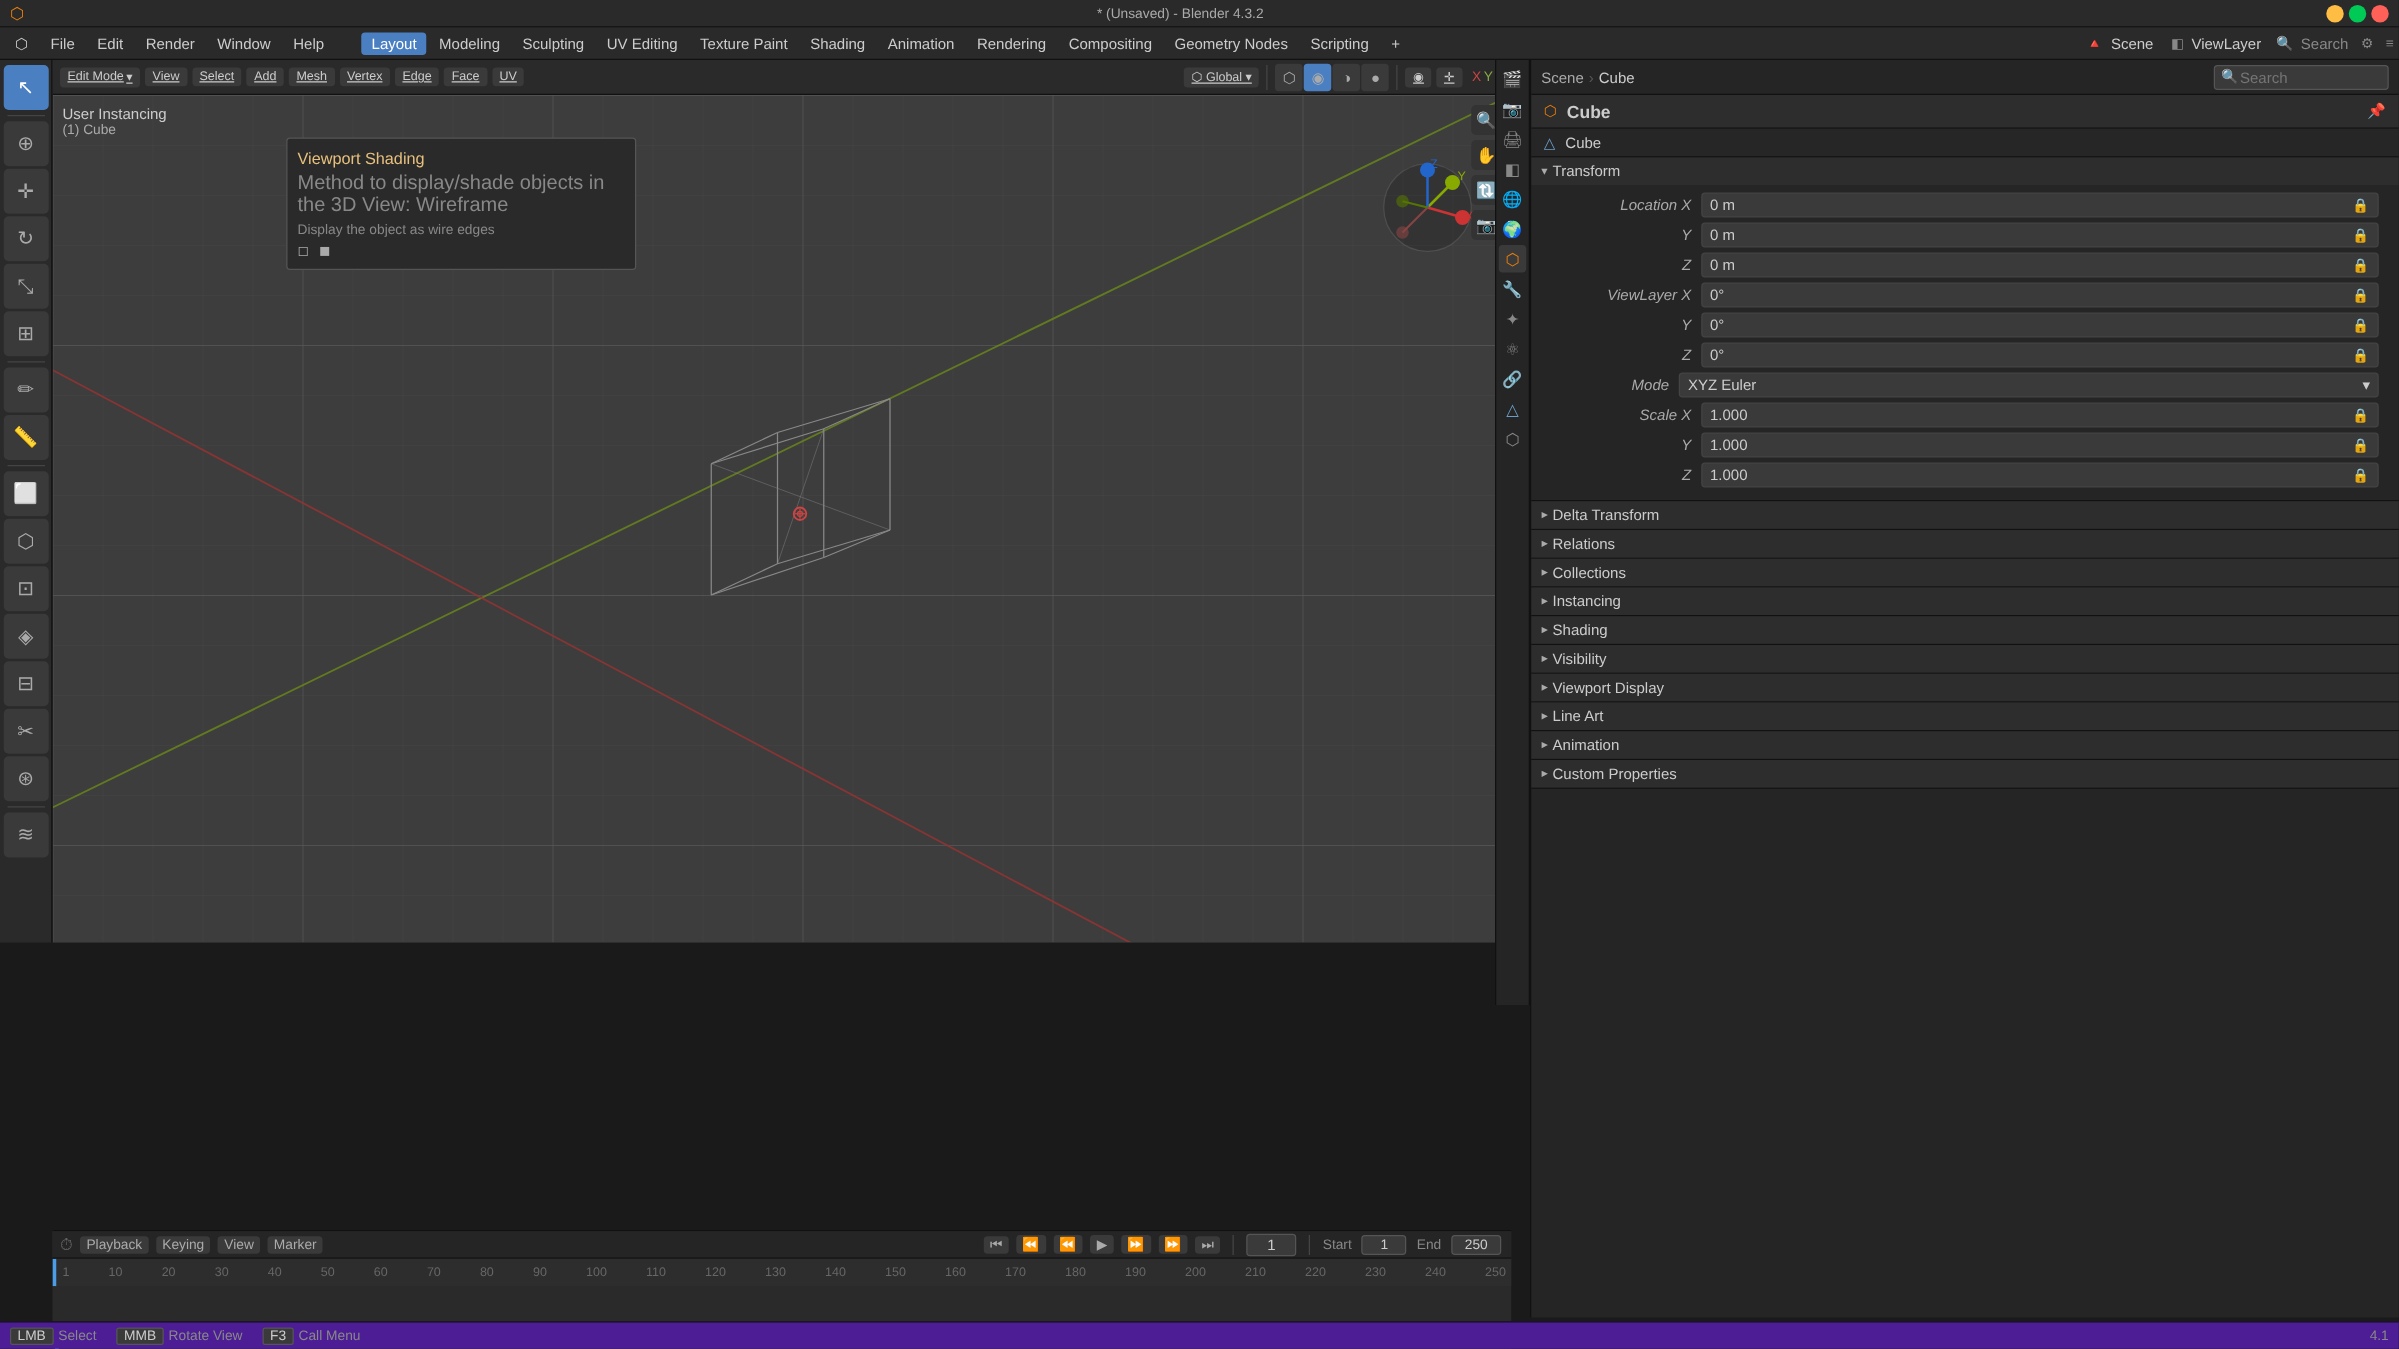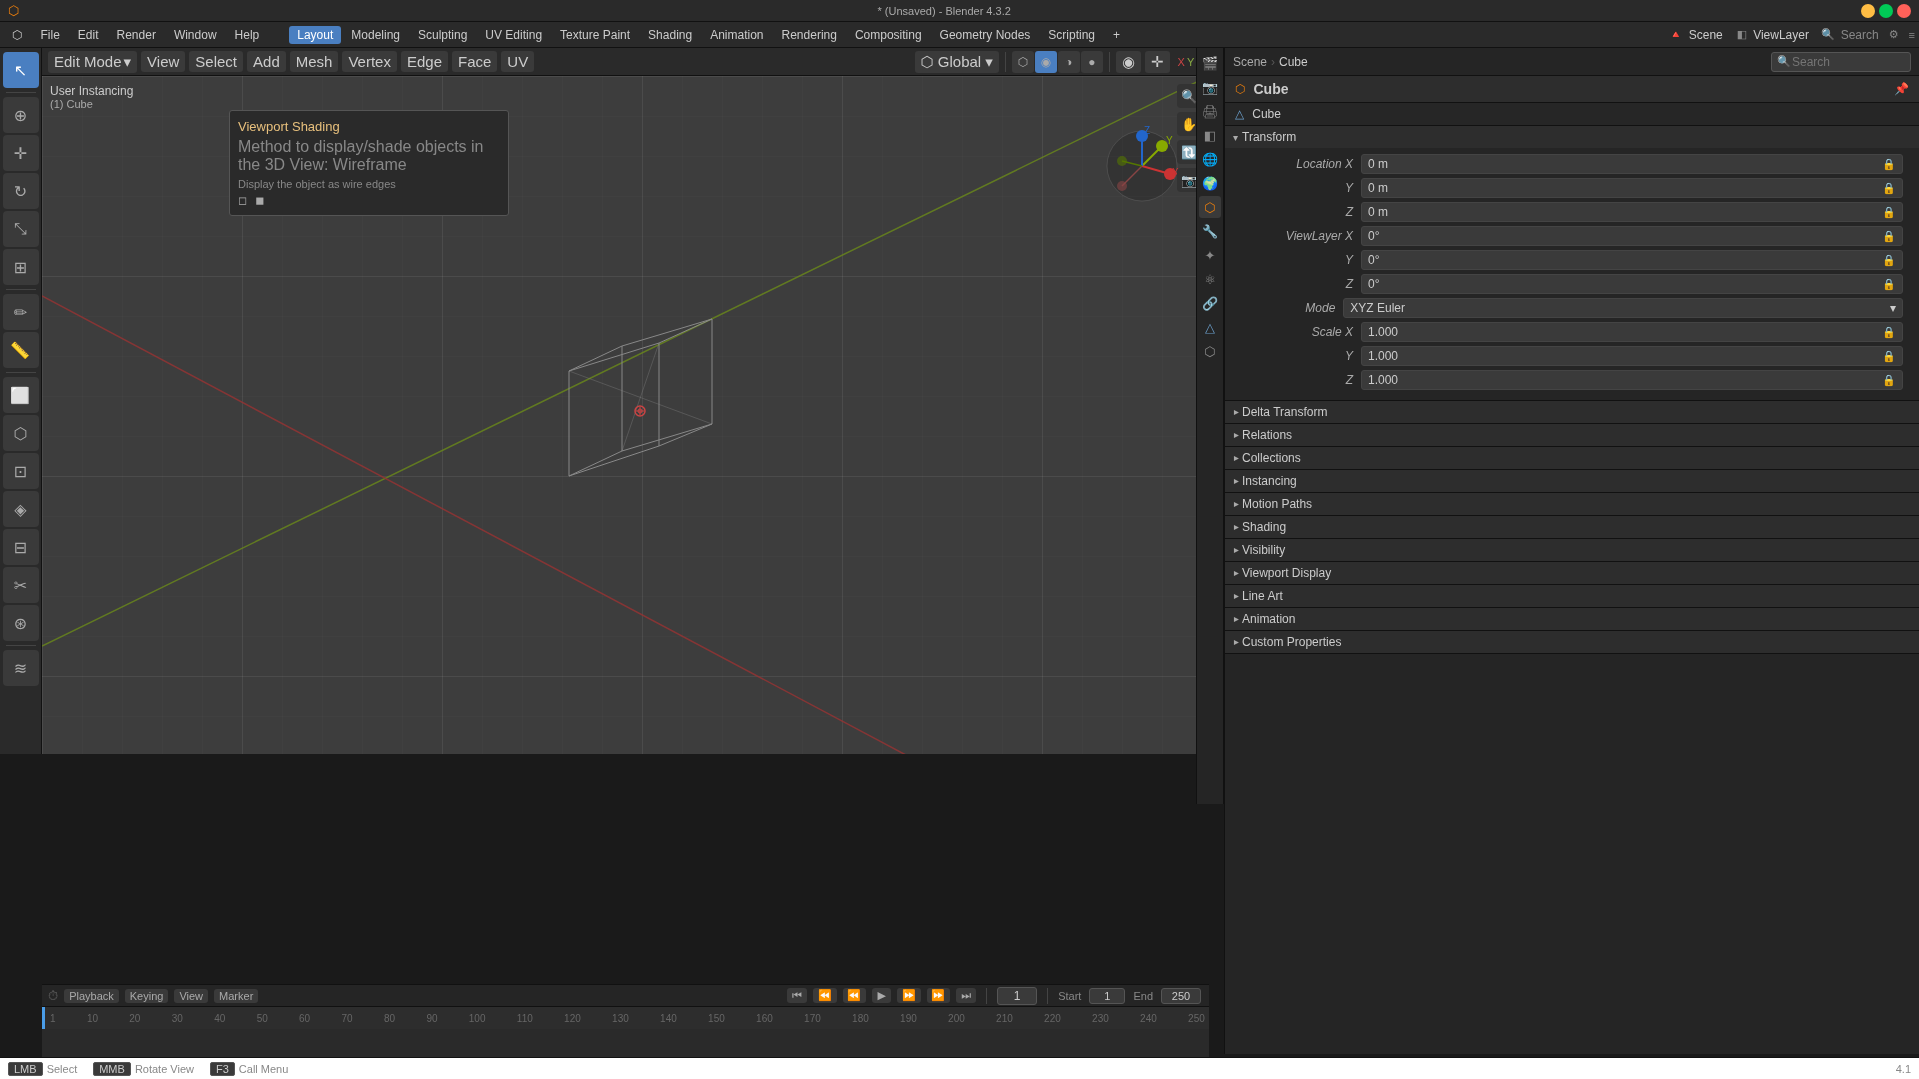--- a/index.html
+++ b/index.html
@@ -16,21 +16,21 @@
     #titlebar .blender-icon { color: #e87d0d; font-size: 13px; margin-right: 8px; }
 
     
     #menubar { position: absolute; top: 22px; left: 0; width: 1919px; height: 26px; background: #2a2a2a; display: flex; align-items: center; padding: 0 4px; border-bottom: 1px solid #111; z-index: 100; gap: 2px; }
     .menu-item { padding: 2px 8px; color: #ccc; cursor: pointer; border-radius: 3px; font-size: 12px; }
     .menu-item.active { background: #4a7fc1; color: #fff; }
 
     
     #viewport { position: absolute; top: 48px; left: 0; width: 1209px; height: 706px; background: #3a3a3a; overflow: hidden; }
     #viewport-header { position: absolute; top: 0; left: 0; width: 100%; height: 28px; background: #2a2a2a; display: flex; align-items: center; padding: 0 6px; gap: 4px; z-index: 10; border-bottom: 1px solid #111; }
-    .vp-btn { background: #3a3a3a; border: none; color: #ccc; padding: 2px 6px; border-radius: 3px; cursor: pointer; font-size: 15px; display: flex; gap: 2px; }
+    .vp-btn { background: #3a3a3a; border: none; color: #ccc; padding: 2px 6px; border-radius: 3px; cursor: pointer; font-size: 10px; display: flex; gap: 2px; text-decoration: underline; }
 
     
     #left-toolbar { position: absolute; top: 48px; left: 0; width: 42px; height: 706px; background: #2a2a2a; display: flex; flex-direction: column; align-items: center; padding: 4px 2px; gap: 2px; border-right: 1px solid #111; z-index: 10; }
     .tool-btn { width: 36px; height: 36px; background: #3a3a3a; border: none; color: #aaa; border-radius: 4px; cursor: pointer; display: flex; align-items: center; justify-content: center; font-size: 16px; }
     .tool-btn.active { background: #4a7fc1; color: #fff; }
     .tool-separator { width: 30px; height: 1px; background: #444; margin: 2px 0; }
     .mini-tool-btn { width: 24px; height: 24px; background: #3a3a3a; border-radius: 4px; display: flex; align-items: center; justify-content: center; font-size: 13px; color: #aaa; cursor: pointer; }
 
     
     #vp-tooltip { position: absolute; top: 62px; right: 700px; width: 280px; background: #2a2a2a; border: 1px solid #555; padding: 8px; border-radius: 3px; z-index: 50; color: #ccc; font-size: 12px; }
@@ -56,21 +56,21 @@
     .prop-section-collapsed .prop-section-header .arrow { transform: rotate(-90deg); }
 
     
     #timeline { position: absolute; bottom: 0; left: 0; width: 1209px; height: 73px; background: #2a2a2a; border-top: 1px solid #111; z-index: 10; }
     #timeline-header { display: flex; align-items: center; padding: 2px 6px; height: 22px; background: #252525; border-bottom: 1px solid #111; gap: 6px; }
     #timeline-ruler { position: absolute; top: 22px; left: 0; width: 100%; height: 22px; background: #2d2d2d; }
     #timeline-body { position: absolute; top: 44px; left: 0; width: 100%; height: 29px; background: #2a2a2a; }
     .tl-btn { background: #3a3a3a; border: none; color: #aaa; padding: 1px 5px; border-radius: 3px; cursor: pointer; font-size: 11px; }
 
     
-    #statusbar { position: absolute; bottom: 0; left: 0; width: 1919px; height: 22px; background: #ffffff; display: flex; align-items: center; padding: 0 8px; border-top: 1px solid #111; z-index: 100; gap: 16px; }
+    #statusbar { position: absolute; bottom: 0; left: 0; width: 1919px; height: 22px; background: #4c1d95; display: flex; align-items: center; padding: 0 8px; border-top: 1px solid #111; z-index: 100; gap: 16px; }
     .status-item { color: #888; font-size: 11px; display: flex; align-items: center; gap: 4px; }
     .status-key { background: #3a3a3a; border: 1px solid #555; padding: 0 5px; border-radius: 2px; color: #ccc; font-size: 11px; }
 
     
     #shading-buttons { display: flex; gap: 1px; }
     .shade-btn { width: 22px; height: 22px; border-radius: 3px; display: flex; align-items: center; justify-content: center; font-size: 12px; cursor: pointer; color: #aaa; background: #3a3a3a; }
     .shade-btn.active { background: #4a7fc1; }
 
     
     #props-top { display: flex; align-items: center; padding: 4px 6px; background: #252525; height: 28px; gap: 4px; border-bottom: 1px solid #111; }
@@ -488,26 +488,20 @@
     </div>
   </div>
 
   <div class="prop-section prop-section-collapsed">
     <div class="prop-section-header">
       <span class="arrow" style="display:inline-block; transform:rotate(-90deg);">▾</span>
       <span class="label">Instancing</span>
     </div>
   </div>
 
-  <div class="prop-section prop-section-collapsed">
-    <div class="prop-section-header">
-      <span class="arrow" style="display:inline-block; transform:rotate(-90deg);">▾</span>
-      <span class="label">Motion Paths</span>
-    </div>
-  </div>
 
   <div class="prop-section prop-section-collapsed">
     <div class="prop-section-header">
       <span class="arrow" style="display:inline-block; transform:rotate(-90deg);">▾</span>
       <span class="label">Shading</span>
     </div>
   </div>
 
   <div class="prop-section prop-section-collapsed">
     <div class="prop-section-header">

